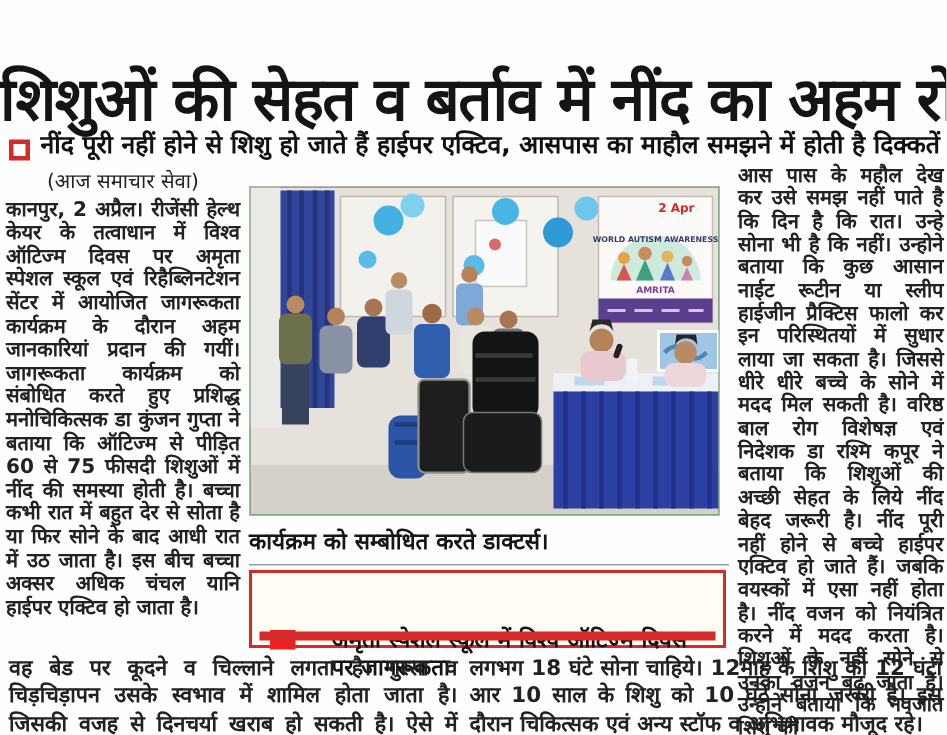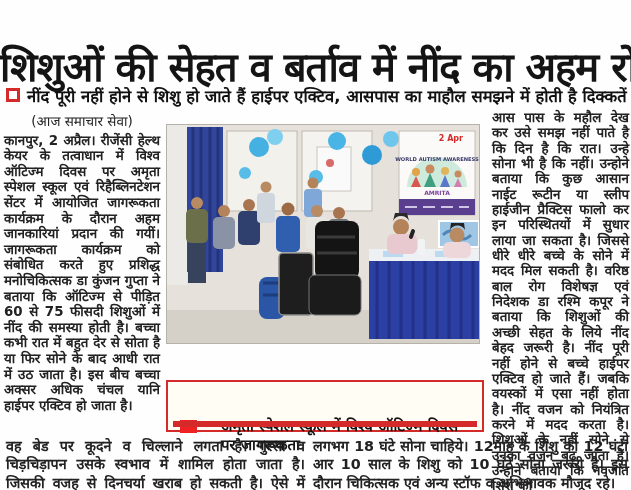--- a/index.html
+++ b/index.html
@@ -9,21 +9,21 @@
     font-family:"DejaVu Sans",sans-serif;
   }
   .headline{
     position:absolute;left:0;top:4px;width:631px;
     font-size:40px;font-weight:bold;color:#141414;
     text-align:center;letter-spacing:-1px;line-height:72px;
     white-space:nowrap;
   }
   .subhead{
     position:absolute;left:6px;top:84px;width:620px;
-    display:flex;align-items:flex-start;gap:7px;
+    display:flex;align-items:flex-end;gap:7px;
     font-size:16.5px;font-weight:bold;color:#111;
     white-space:nowrap;
   }
   .subhead-bullet{
     flex:0 0 auto;width:8px;height:8px;margin-top:4px;
     background:#ffffff;border:3px solid #d42a2a;
   }
   .col{position:absolute;top:112px;font-size:13.4px;font-weight:600;
     line-height:15.6px;text-align:justify;color:#222;}
   .col-left{left:4px;width:156px;}
@@ -165,20 +165,21 @@
         <rect x="243" y="104" width="4" height="10" rx="2" fill="#222" transform="rotate(20 245 109)"></rect>
       </g>
       <g>
         <circle cx="290" cy="110" r="7.5" fill="#b98b63"></circle>
         <path d="M283 105 a8.5 8.5 0 0 1 15 0 l-1 -7 h-13 z" fill="#242424"></path>
         <rect x="276" y="117" width="28" height="16" rx="6" fill="#eed7da"></rect>
       </g>
     </svg>
   </div>
 
+  <div class="caption">कार्यक्रम को सम्बोधित करते डाक्टर्स।</div>
 
   <div class="red-box">
     <div class="red-box-inner">
       <span class="box-bullet"></span>
       <div class="box-text">
         <div>अमृता स्पेशल स्कूल में विश्व ऑटिज्म दिवस पर जागरूकता</div>
       </div>
     </div>
     <div class="red-bar"></div>
   </div>

